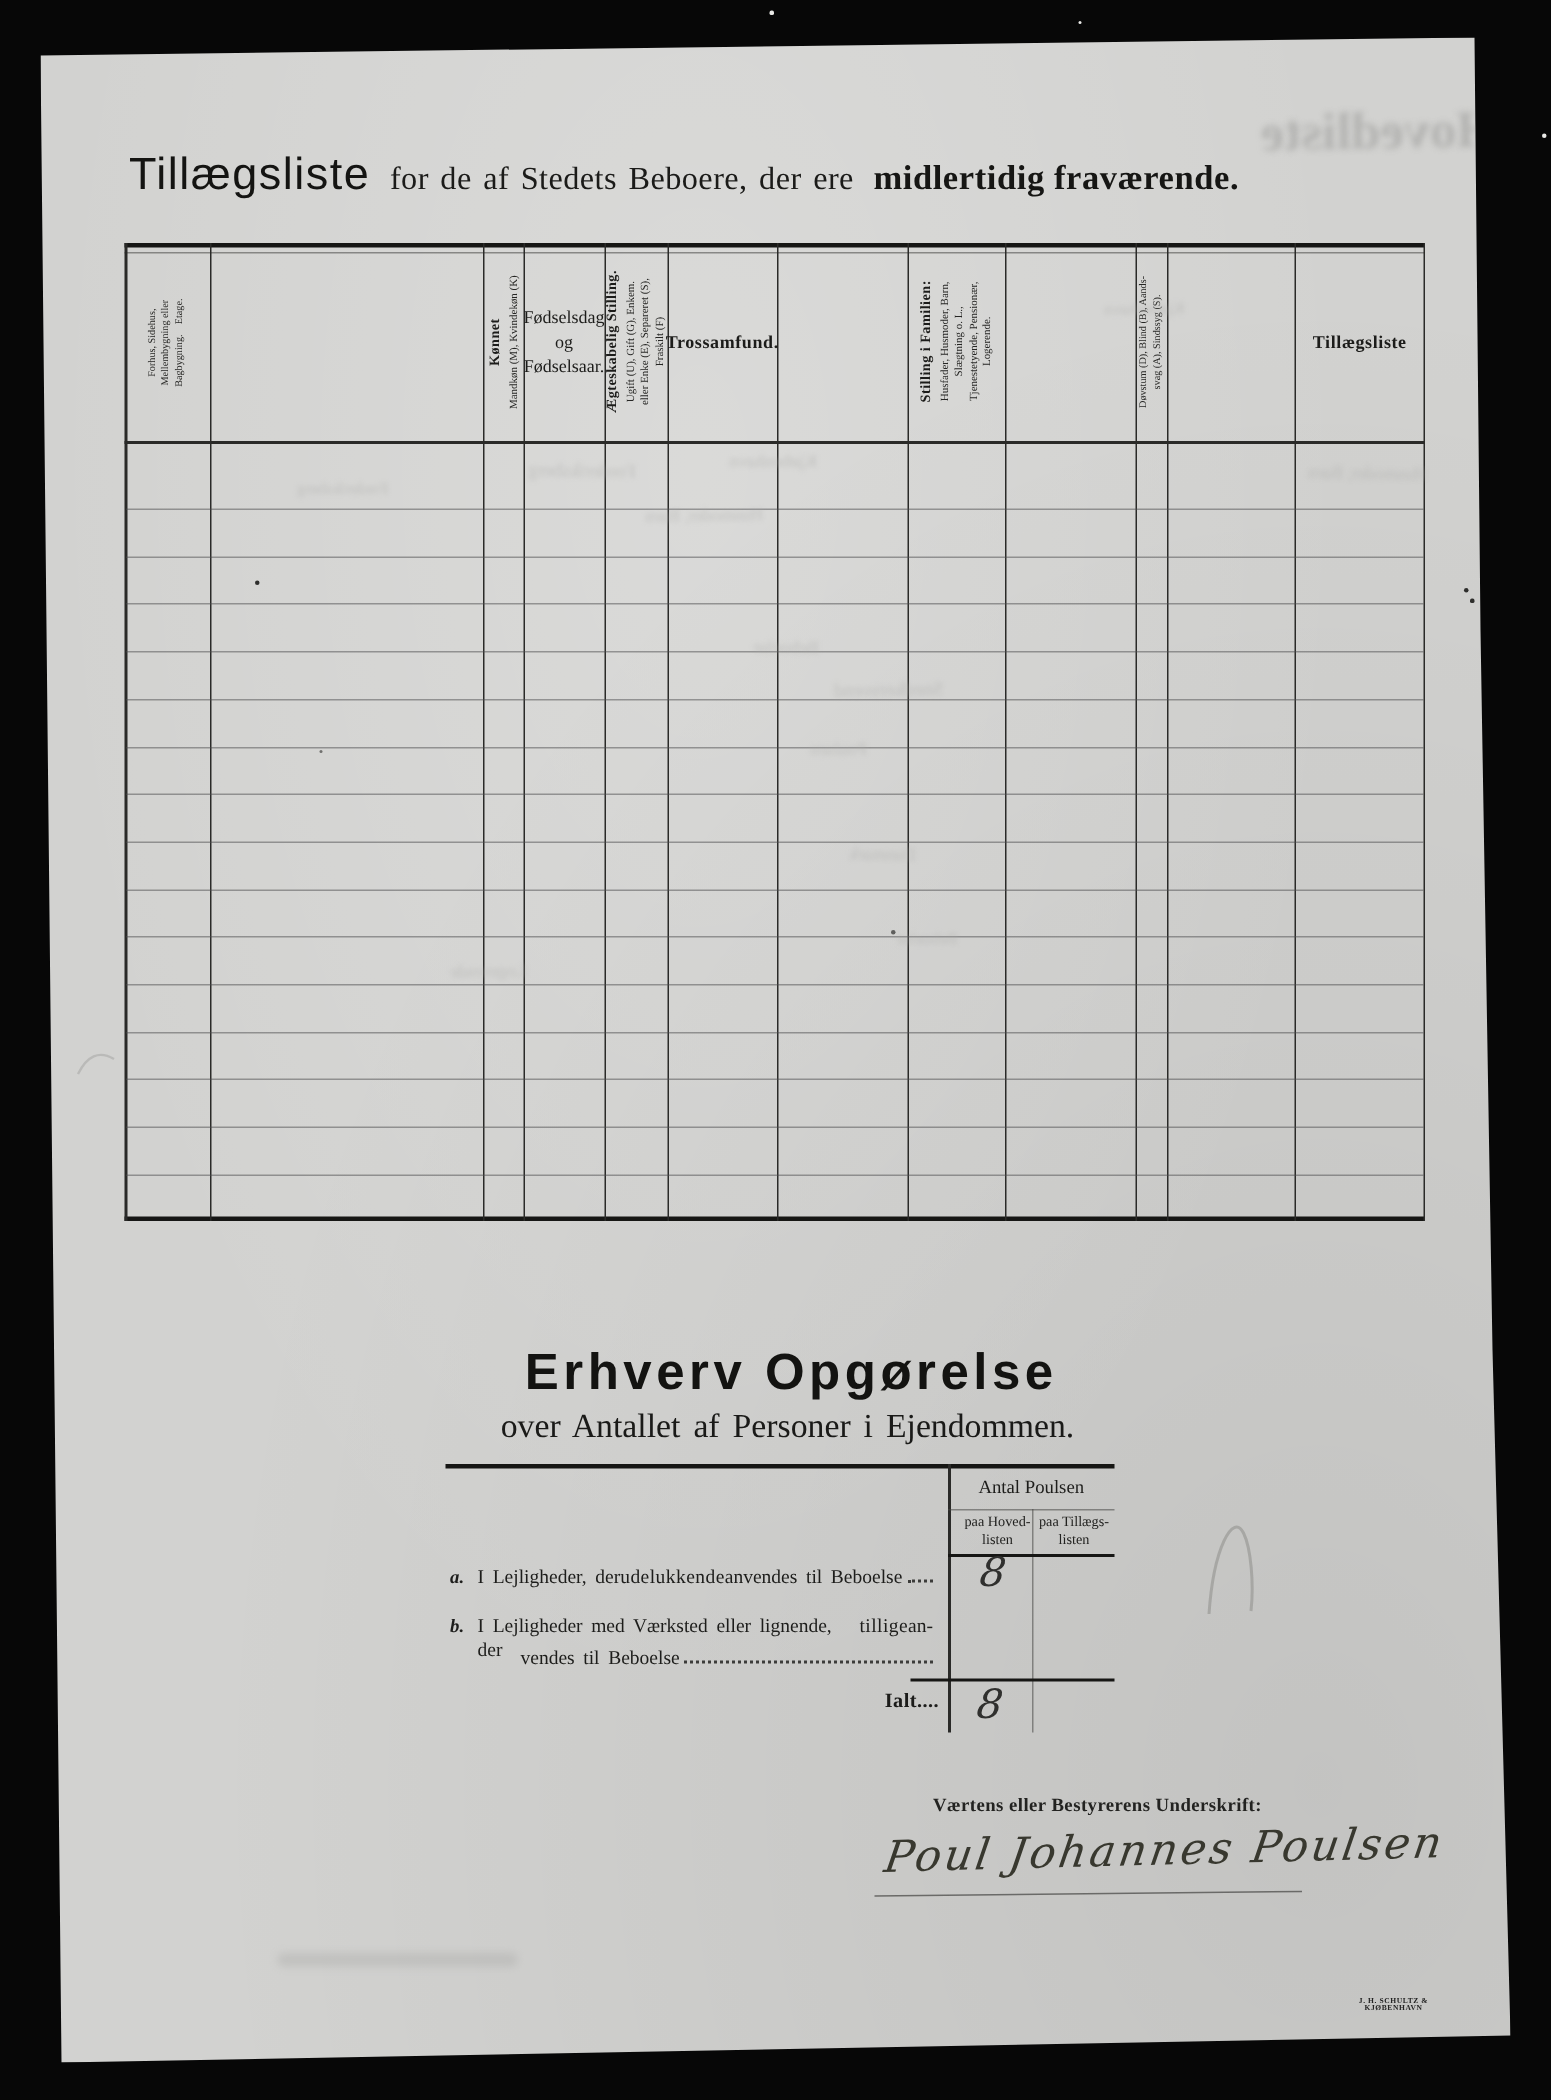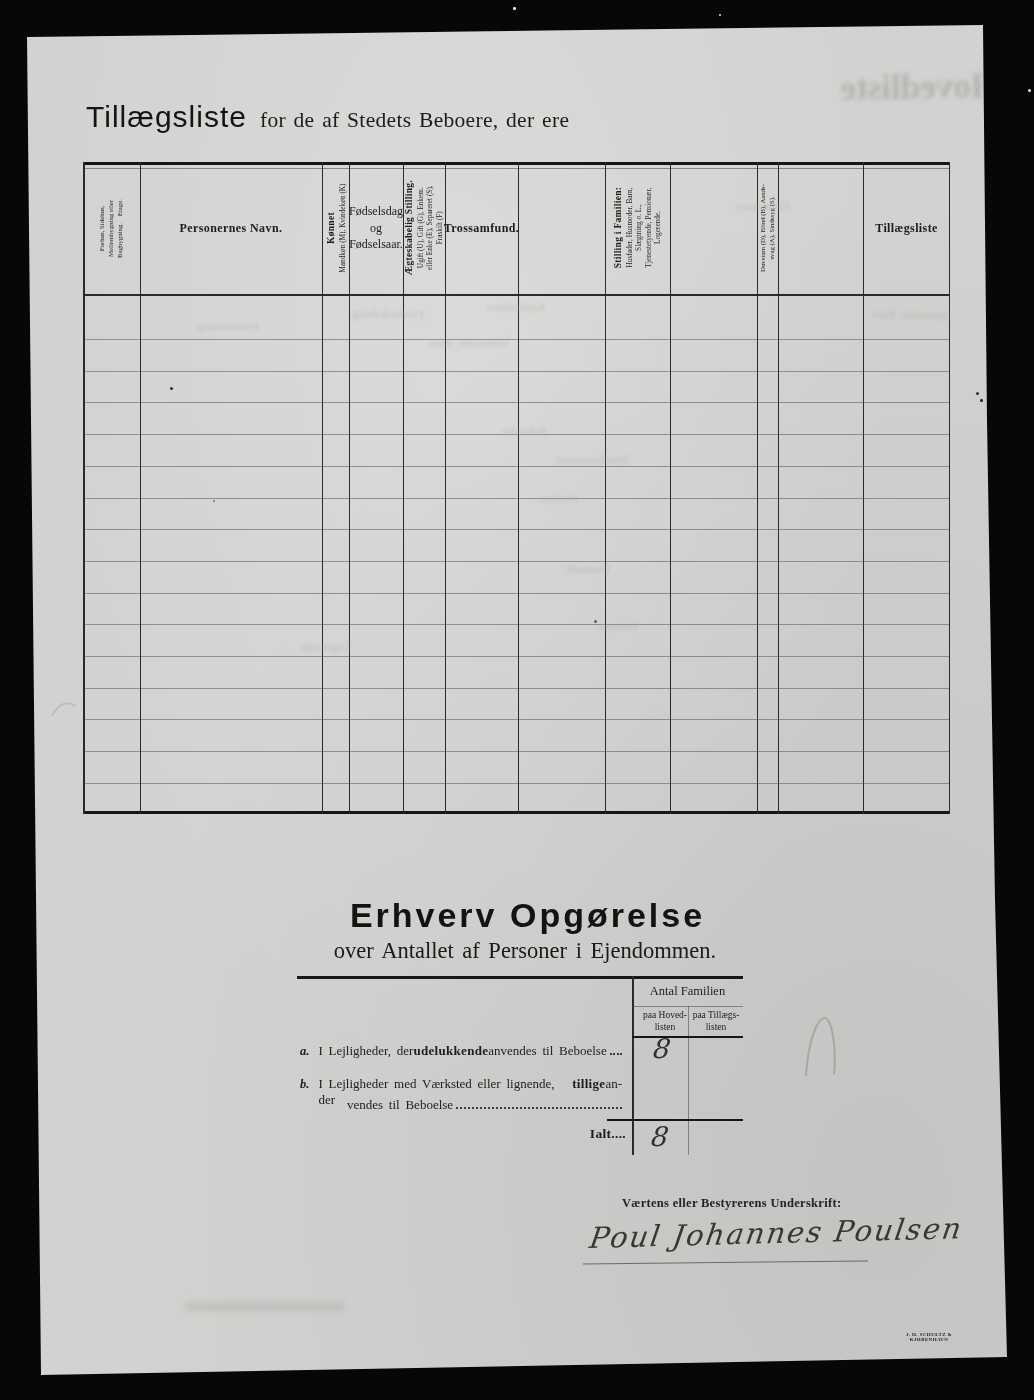--- a/index.html
+++ b/index.html
@@ -41,21 +41,21 @@
   .blur-bar{position:absolute;left:185px;top:1302px;width:160px;height:9px;background:#a9a9a7;
             filter:blur(3px);opacity:.4;border-radius:4px;}
   
   .sum-head{position:absolute;left:300px;top:896px;width:455px;text-align:center;
             font-family:"Liberation Sans", sans-serif;font-weight:700;font-size:34px;letter-spacing:3px;color:#131311;}
   .sum-sub{position:absolute;left:300px;top:938px;width:450px;text-align:center;font-size:22.5px;color:#1a1a18;word-spacing:3px;}
   .small-head{position:absolute;text-align:center;font-size:12.5px;color:#1d1d1b;}
   .col-head{position:absolute;text-align:center;font-size:9.5px;line-height:1.25;color:#222220;}
   .ab-row{position:absolute;display:flex;align-items:baseline;font-size:13px;word-spacing:2.5px;color:#1d1d1b;}
   .ab-key{font-style:italic;font-weight:700;margin-right:9px;font-size:12.5px;}
-  .ab-b{font-weight:700;letter-spacing:.3px;}
+  .ab-b{font-weight:400;letter-spacing:.3px;}
   .leader{flex:1;border-bottom:2px dotted #3c3c3a;height:10px;margin-left:3px;min-width:12px;}
   .ialt{position:absolute;left:538px;top:1126px;width:88px;text-align:right;font-weight:700;font-size:13.5px;letter-spacing:.3px;}
   .hand{font-family:"DejaVu Serif", serif;font-style:italic;color:#30302e;}
   .hand8{position:absolute;width:52px;text-align:center;font-size:27px;transform:skewX(-7deg);}
   
   .sig-label{position:absolute;left:622px;top:1196px;font-size:12.5px;font-weight:700;letter-spacing:.3px;color:#232321;}
   .sig-name{position:absolute;left:590px;top:1216px;font-size:29px;letter-spacing:2px;
             transform:rotate(-1.5deg) skewX(-10deg);color:#38382f;}
   .sig-line{position:absolute;left:583px;top:1262px;width:285px;height:1px;background:#6a6a68;transform:rotate(-.6deg);}
   .printer{position:absolute;left:891px;top:1332px;width:76px;font-size:5px;letter-spacing:.4px;color:#222;
@@ -66,20 +66,21 @@
 <body>
 
 <div class="stage">
   <div class="paper">
 
     <div class="ghost-title">Hovedliste</div>
 
     <div class="title-row">
       <span class="title-big">Tillægsliste</span>
       <span class="title-mid">for de af Stedets Beboere, der ere</span>
+      <span class="title-bold">midlertidig fraværende.</span>
     </div>
 
     <div class="tbl" id="main-table">
         <div class="ln thick" style="left: 0px; top: 0px; width: 867px; height: 3px;"></div>
         <div class="ln soft" style="left: 0px; top: 6px; width: 867px; height: 1px;"></div>
         <div class="ln thick" style="left: 0px; top: 649px; width: 867px; height: 3px;"></div>
         <div class="ln " style="left: 0px; top: 0px; width: 1.5px; height: 652px;"></div>
         <div class="ln " style="left: 865.5px; top: 0px; width: 1.5px; height: 652px;"></div>
         <div class="ln " style="left: 0px; top: 132px; width: 867px; height: 2px;"></div>
         <div class="ln " style="left: 57px; top: 0px; width: 1px; height: 652px;"></div>
@@ -104,23 +105,20 @@
         <div class="ln row" style="left: 1px; top: 430.6px; width: 865px; height: 1px;"></div>
         <div class="ln row" style="left: 1px; top: 462.3px; width: 865px; height: 1px;"></div>
         <div class="ln row" style="left: 1px; top: 494px; width: 865px; height: 1px;"></div>
         <div class="ln row" style="left: 1px; top: 525.7px; width: 865px; height: 1px;"></div>
         <div class="ln row" style="left: 1px; top: 557.4px; width: 865px; height: 1px;"></div>
         <div class="ln row" style="left: 1px; top: 589.1px; width: 865px; height: 1px;"></div>
         <div class="ln row" style="left: 1px; top: 620.8px; width: 865px; height: 1px;"></div>
         <div class="hcell" style="left: 0px; width: 57px;">
           <div class="rot only-small"><div class="rs">Forhus, Sidehus,</div><div class="rs">Mellembygning eller</div><div class="rs">Bagbygning.    Etage.</div></div>
         </div>
-        <div class="hcell b" style="left: 57px; width: 182px;">
-          <span class="lbl">Personernes Navn.</span>
-        </div>
         <div class="hcell" style="left: 239px; width: 27px;">
           <div class="rot"><div class="r0">Kønnet</div><div class="rs">Mandkøn (M), Kvindekøn (K)</div></div>
         </div>
         <div class="hcell" style="left: 266px; width: 54px;">
           <span class="lbl">Fødselsdag og Fødselsaar.</span>
         </div>
         <div class="hcell" style="left: 320px; width: 42px;">
           <div class="rot"><div class="r0">Ægteskabelig Stilling.</div><div class="rs">Ugift (U), Gift (G), Enkem.</div><div class="rs">eller Enke (E), Separeret (S),</div><div class="rs">Fraskilt (F)</div></div>
         </div>
         <div class="hcell b" style="left: 362px; width: 73px; justify-content: center;">
@@ -140,21 +138,21 @@
     <div class="sum-head">Erhverv Opgørelse</div>
     <div class="sum-sub">over Antallet af Personer i Ejendommen.</div>
 
     <div class="ln thick" style="left:297px;top:976px;width:446px;height:2.5px;"></div>
     <div class="ln" style="left:632px;top:976px;width:1.5px;height:179px;"></div>
     <div class="ln soft" style="left:688px;top:1006px;width:1px;height:149px;"></div>
     <div class="ln soft" style="left:632px;top:1006px;width:111px;height:1px;"></div>
     <div class="ln thick" style="left:632px;top:1036px;width:111px;height:2px;"></div>
     <div class="ln thick" style="left:607px;top:1119px;width:136px;height:2px;"></div>
 
-    <div class="small-head" style="left:632px;top:984px;width:111px;">Antal Familien</div>
+    <div class="small-head" style="left:632px;top:984px;width:111px;">Antal Poulsen</div>
     <div class="col-head" style="left:633px;top:1010px;width:64px;" id="colhead-0">
         <div>paa Hoved-</div>
         <div>listen</div>
       </div>
     <div class="col-head" style="left:689px;top:1010px;width:54px;" id="colhead-1">
         <div>paa Tillægs-</div>
         <div>listen</div>
       </div>
 
     <div class="ab-row" style="left:300px;top:1043px;width:322px;" id="row-a">

